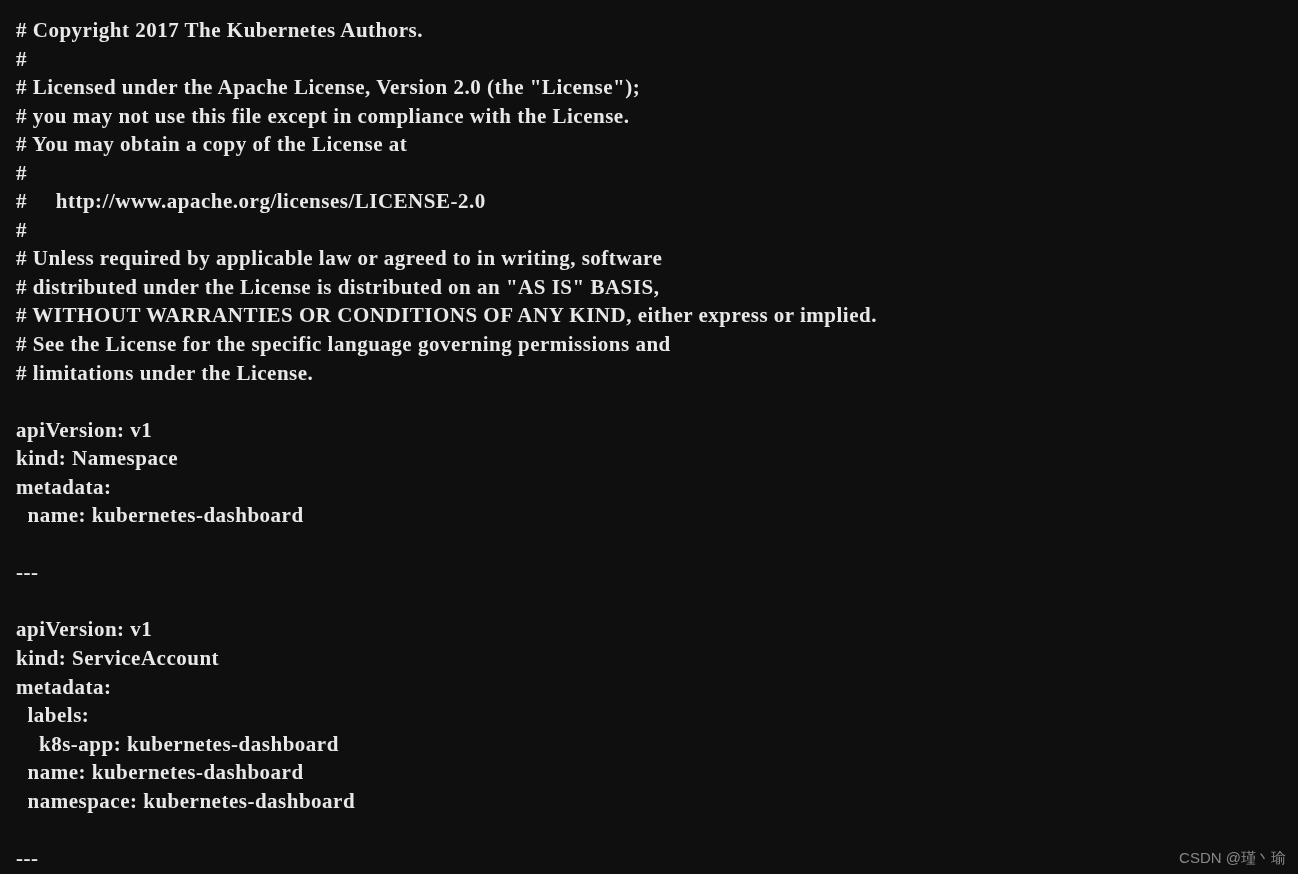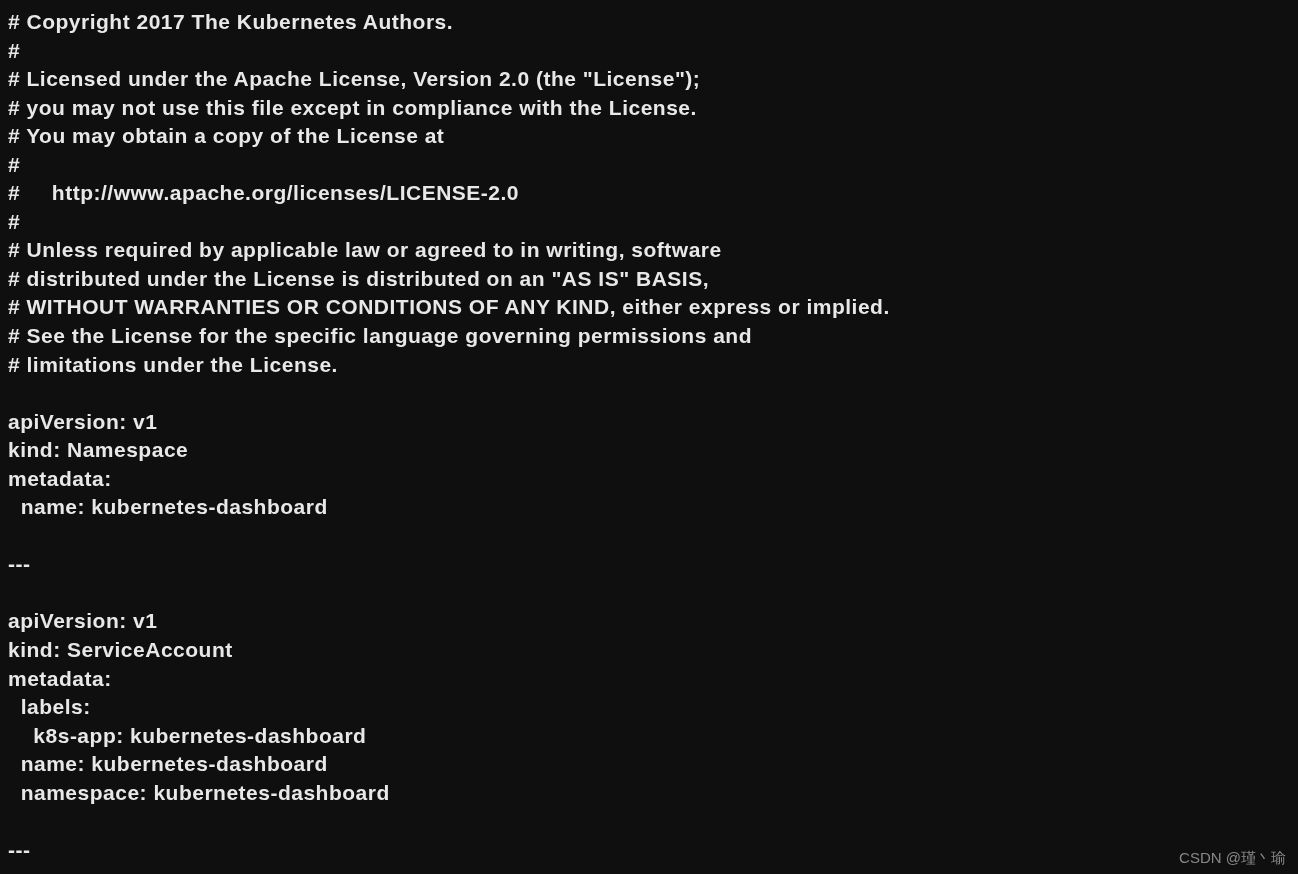--- a/index.html
+++ b/index.html
@@ -14,23 +14,23 @@
       font-size: 21px;
       font-weight: bold;
       line-height: 1.36;
       letter-spacing: 0.5px;
       width: 1298px;
       height: 874px;
       position: relative;
       overflow: hidden;
     }
     pre {
-      font-family: Liberation Sans, sans-serif;
+      font-family: Liberation Serif, serif;
       white-space: pre;
-      margin: 8px;
+      margin: 16px;
       padding: 0;
     }
     .watermark {
       position: absolute;
       bottom: 6px;
       right: 12px;
       color: #888;
       font-family: -apple-system, "Helvetica Neue", Arial, sans-serif;
       font-size: 15px;
       font-weight: normal;

